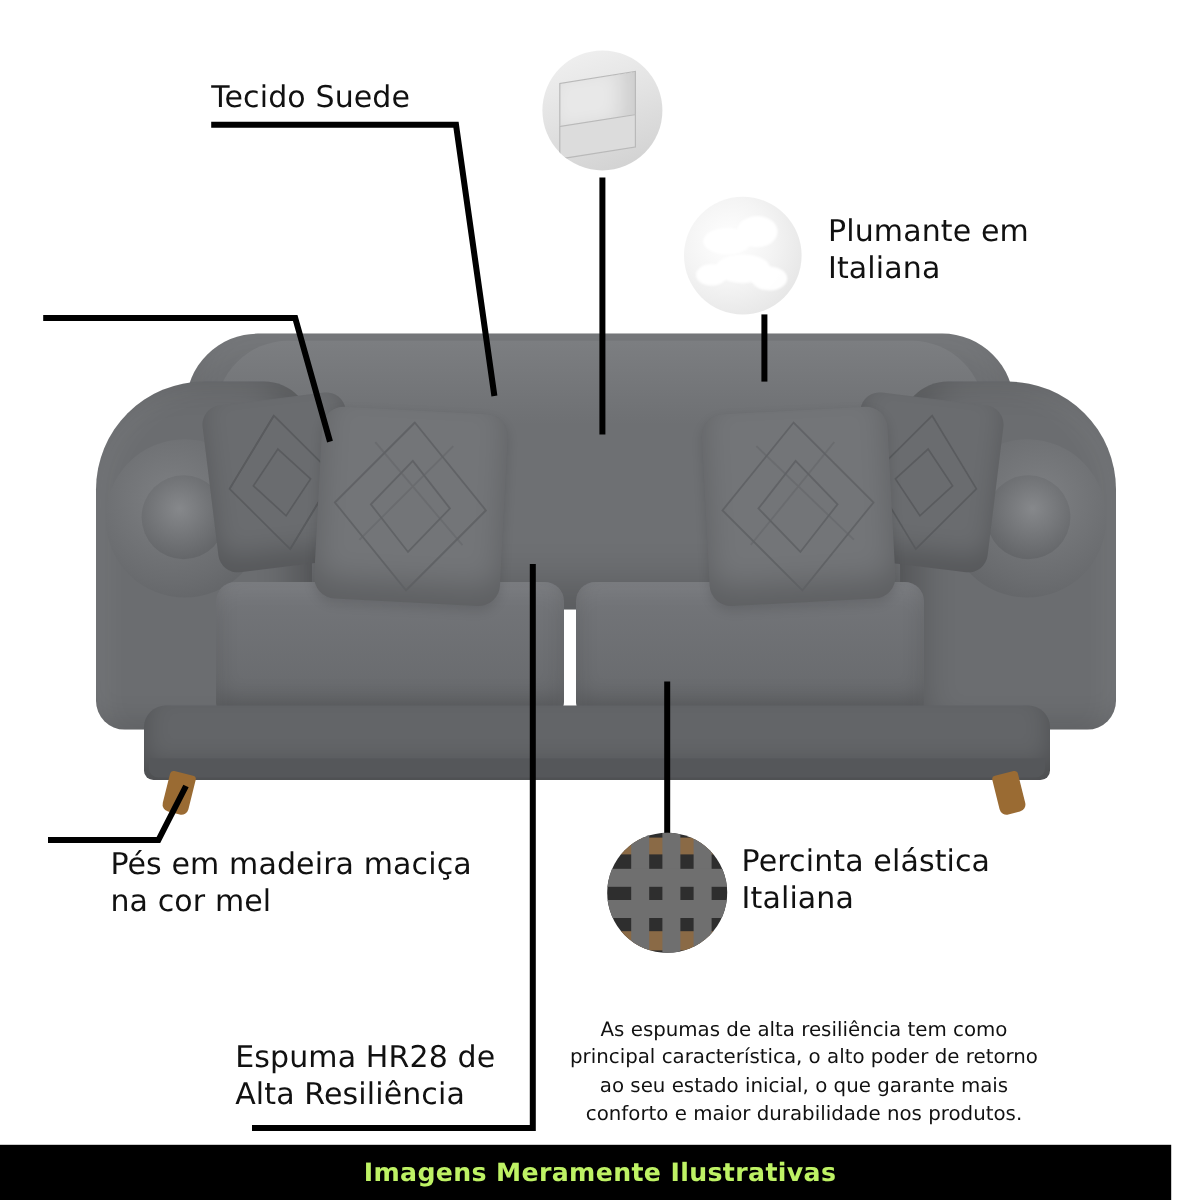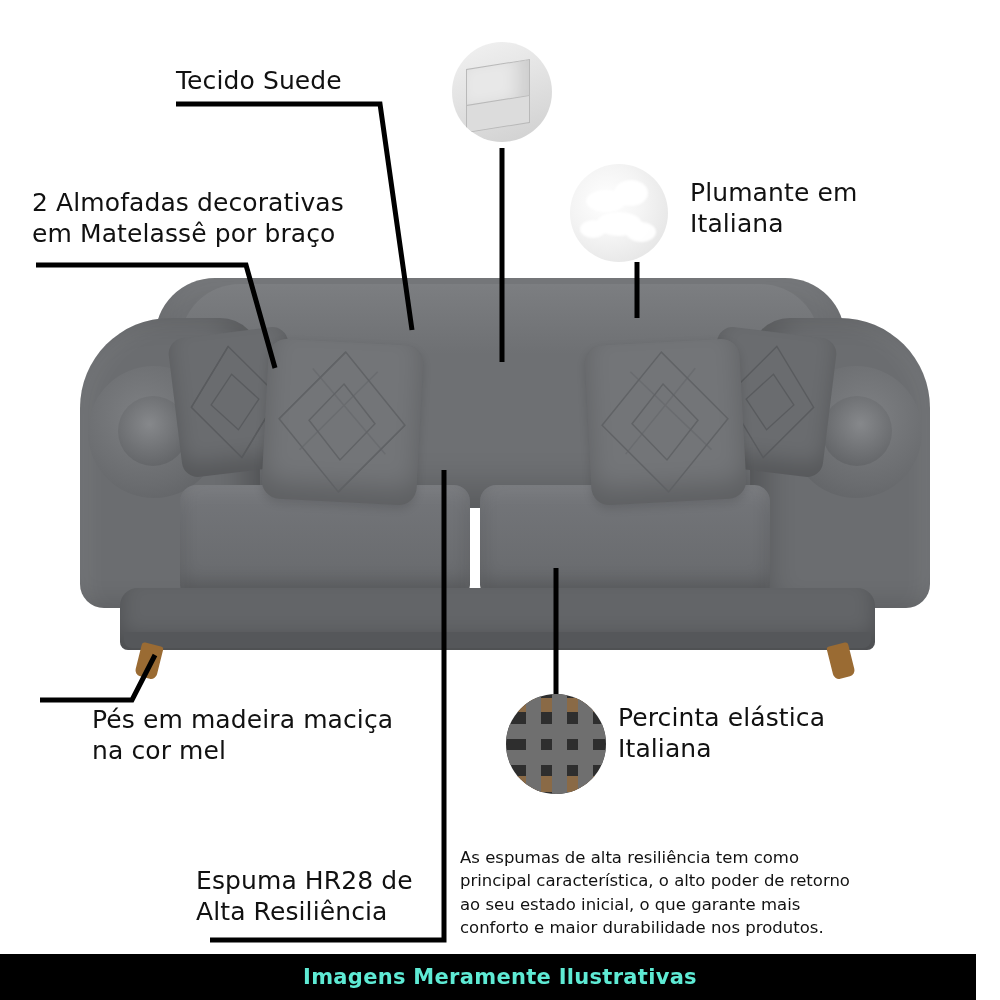--- a/index.html
+++ b/index.html
@@ -28,21 +28,21 @@
     letter-spacing: 0.1px;
     white-space: pre-line;
   }
   .label.left   { text-align: left; }
 
   .small-note {
     position: absolute;
     color: #111111;
     font-size: 16.5px;
     line-height: 1.42;
-    text-align: left;
+    text-align: center;
     white-space: pre-line;
   }
 
   
   #leaders {
     position: absolute;
     left: 0; top: 0;
     width: 1000px;
     height: 1000px;
     pointer-events: none;
@@ -102,21 +102,21 @@
   #sofa { position: absolute; left: 60px; top: 270px; width: 880px; height: 420px; }
   .sofa-part { position: absolute; }
 
   
   #footer-bar {
     position: absolute;
     left: 0; bottom: 0;
     width: 1000px;
     height: 46px;
     background: #000000;
-    color: #5eead4;
+    color: #bef264;
     display: flex;
     align-items: center;
     justify-content: center;
     font-size: 21px;
     font-weight: bold;
     letter-spacing: .3px;
   }
 </style>
 </head>
 <body>
@@ -261,22 +261,20 @@
     <div class="strap-v" style="left:20px;"></div>
     <div class="strap-v" style="left:46px;"></div>
     <div class="strap-v" style="left:72px;"></div>
     <div class="strap-h" style="top:30px;"></div>
     <div class="strap-h" style="top:56px;"></div>
   </div>
 
   <div class="label left" style="left:176px; top:66px; width:300px;">Tecido Suede</div>
 
 
-  <div class="label left" style="left:32px; top:188px; width:380px;">2 Almofadas decorativas
-em Matelassê por braço</div>
 
   <div class="label left" style="left:690px; top:178px; width:280px;">Plumante em
 Italiana</div>
 
   <div class="label left" style="left:44px; top:705px; width:370px;margin-left:48px;">Pés em madeira maciça
 na cor mel</div>
 
   <div class="label left" style="left:618px; top:703px; width:330px;">Percinta elástica
 Italiana</div>
 

